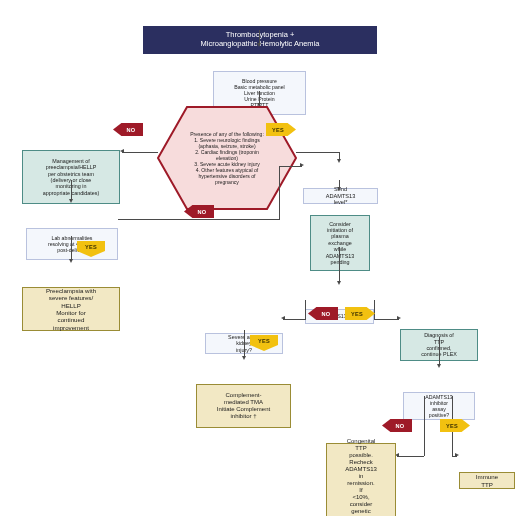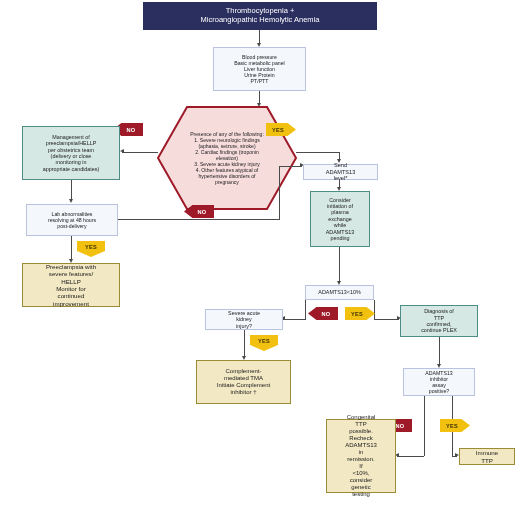--- a/index.html
+++ b/index.html
@@ -17,20 +17,21 @@
   .node{
     position:absolute;
     box-sizing:border-box;
     display:flex;
     align-items:center;
     justify-content:center;
     text-align:center;
     line-height:1.18;
     white-space:pre-line;
     padding:2px 19px;
+    margin-top:24px;
   }
   
   .n-title{
     background:#2b2f60;
     border:1px solid #2b2f60;
     color:#ffffff;
     font-size:7.5px;
     font-weight:400;
   }
   .n-blue{

